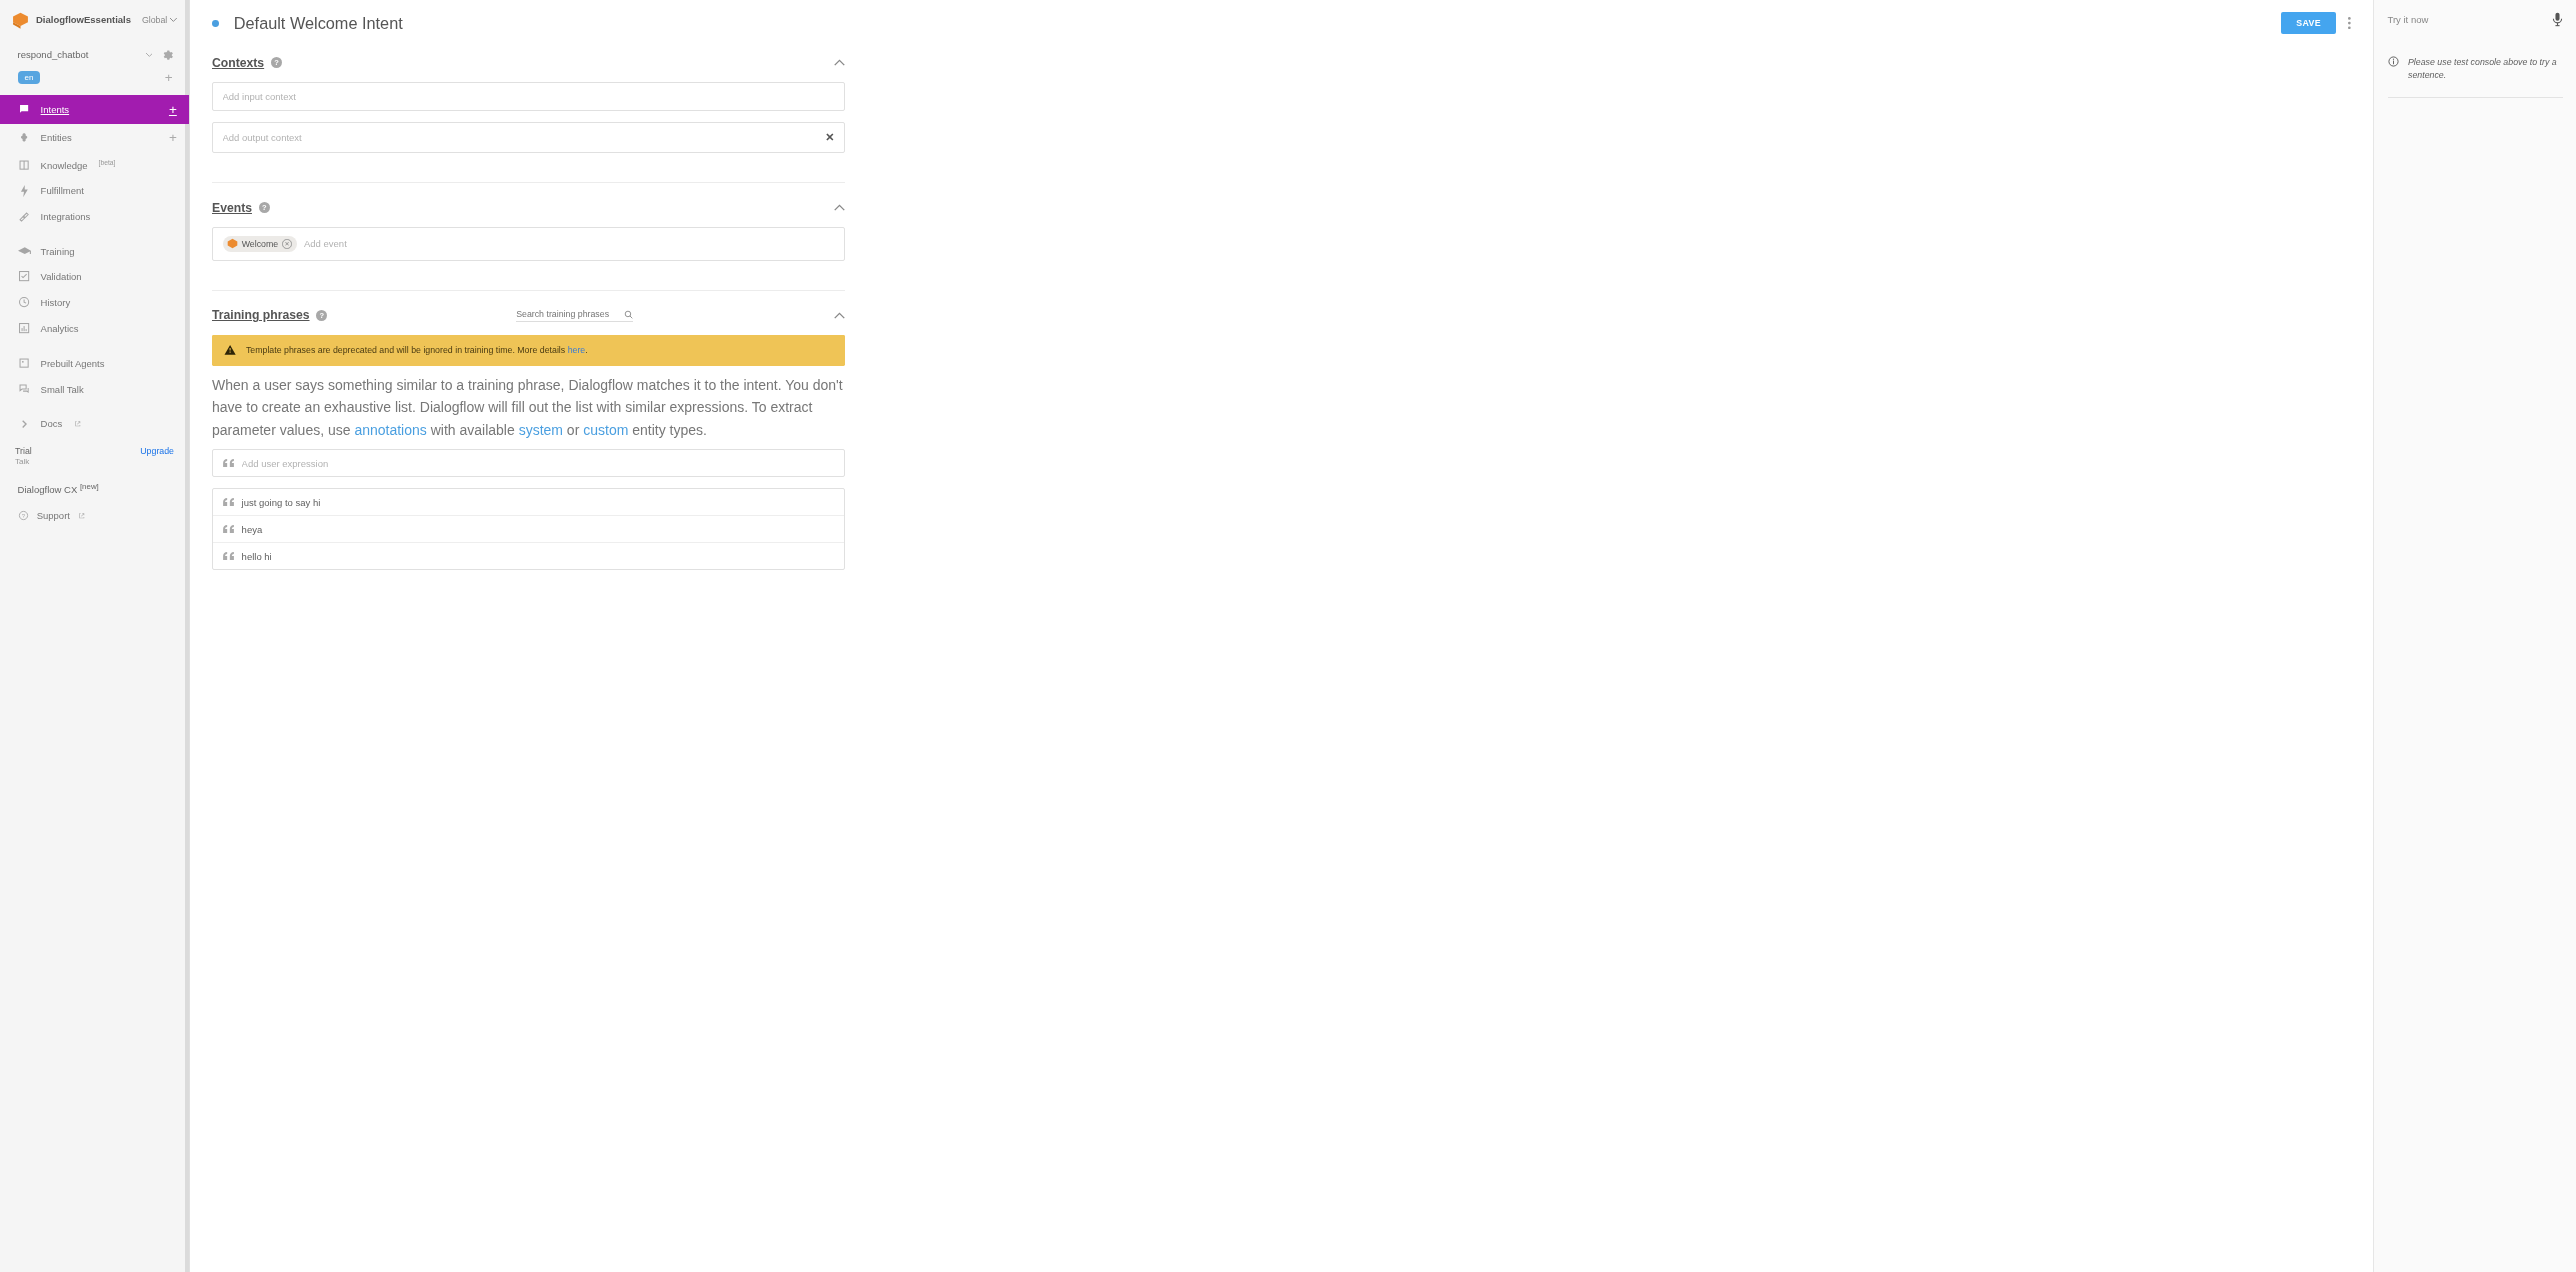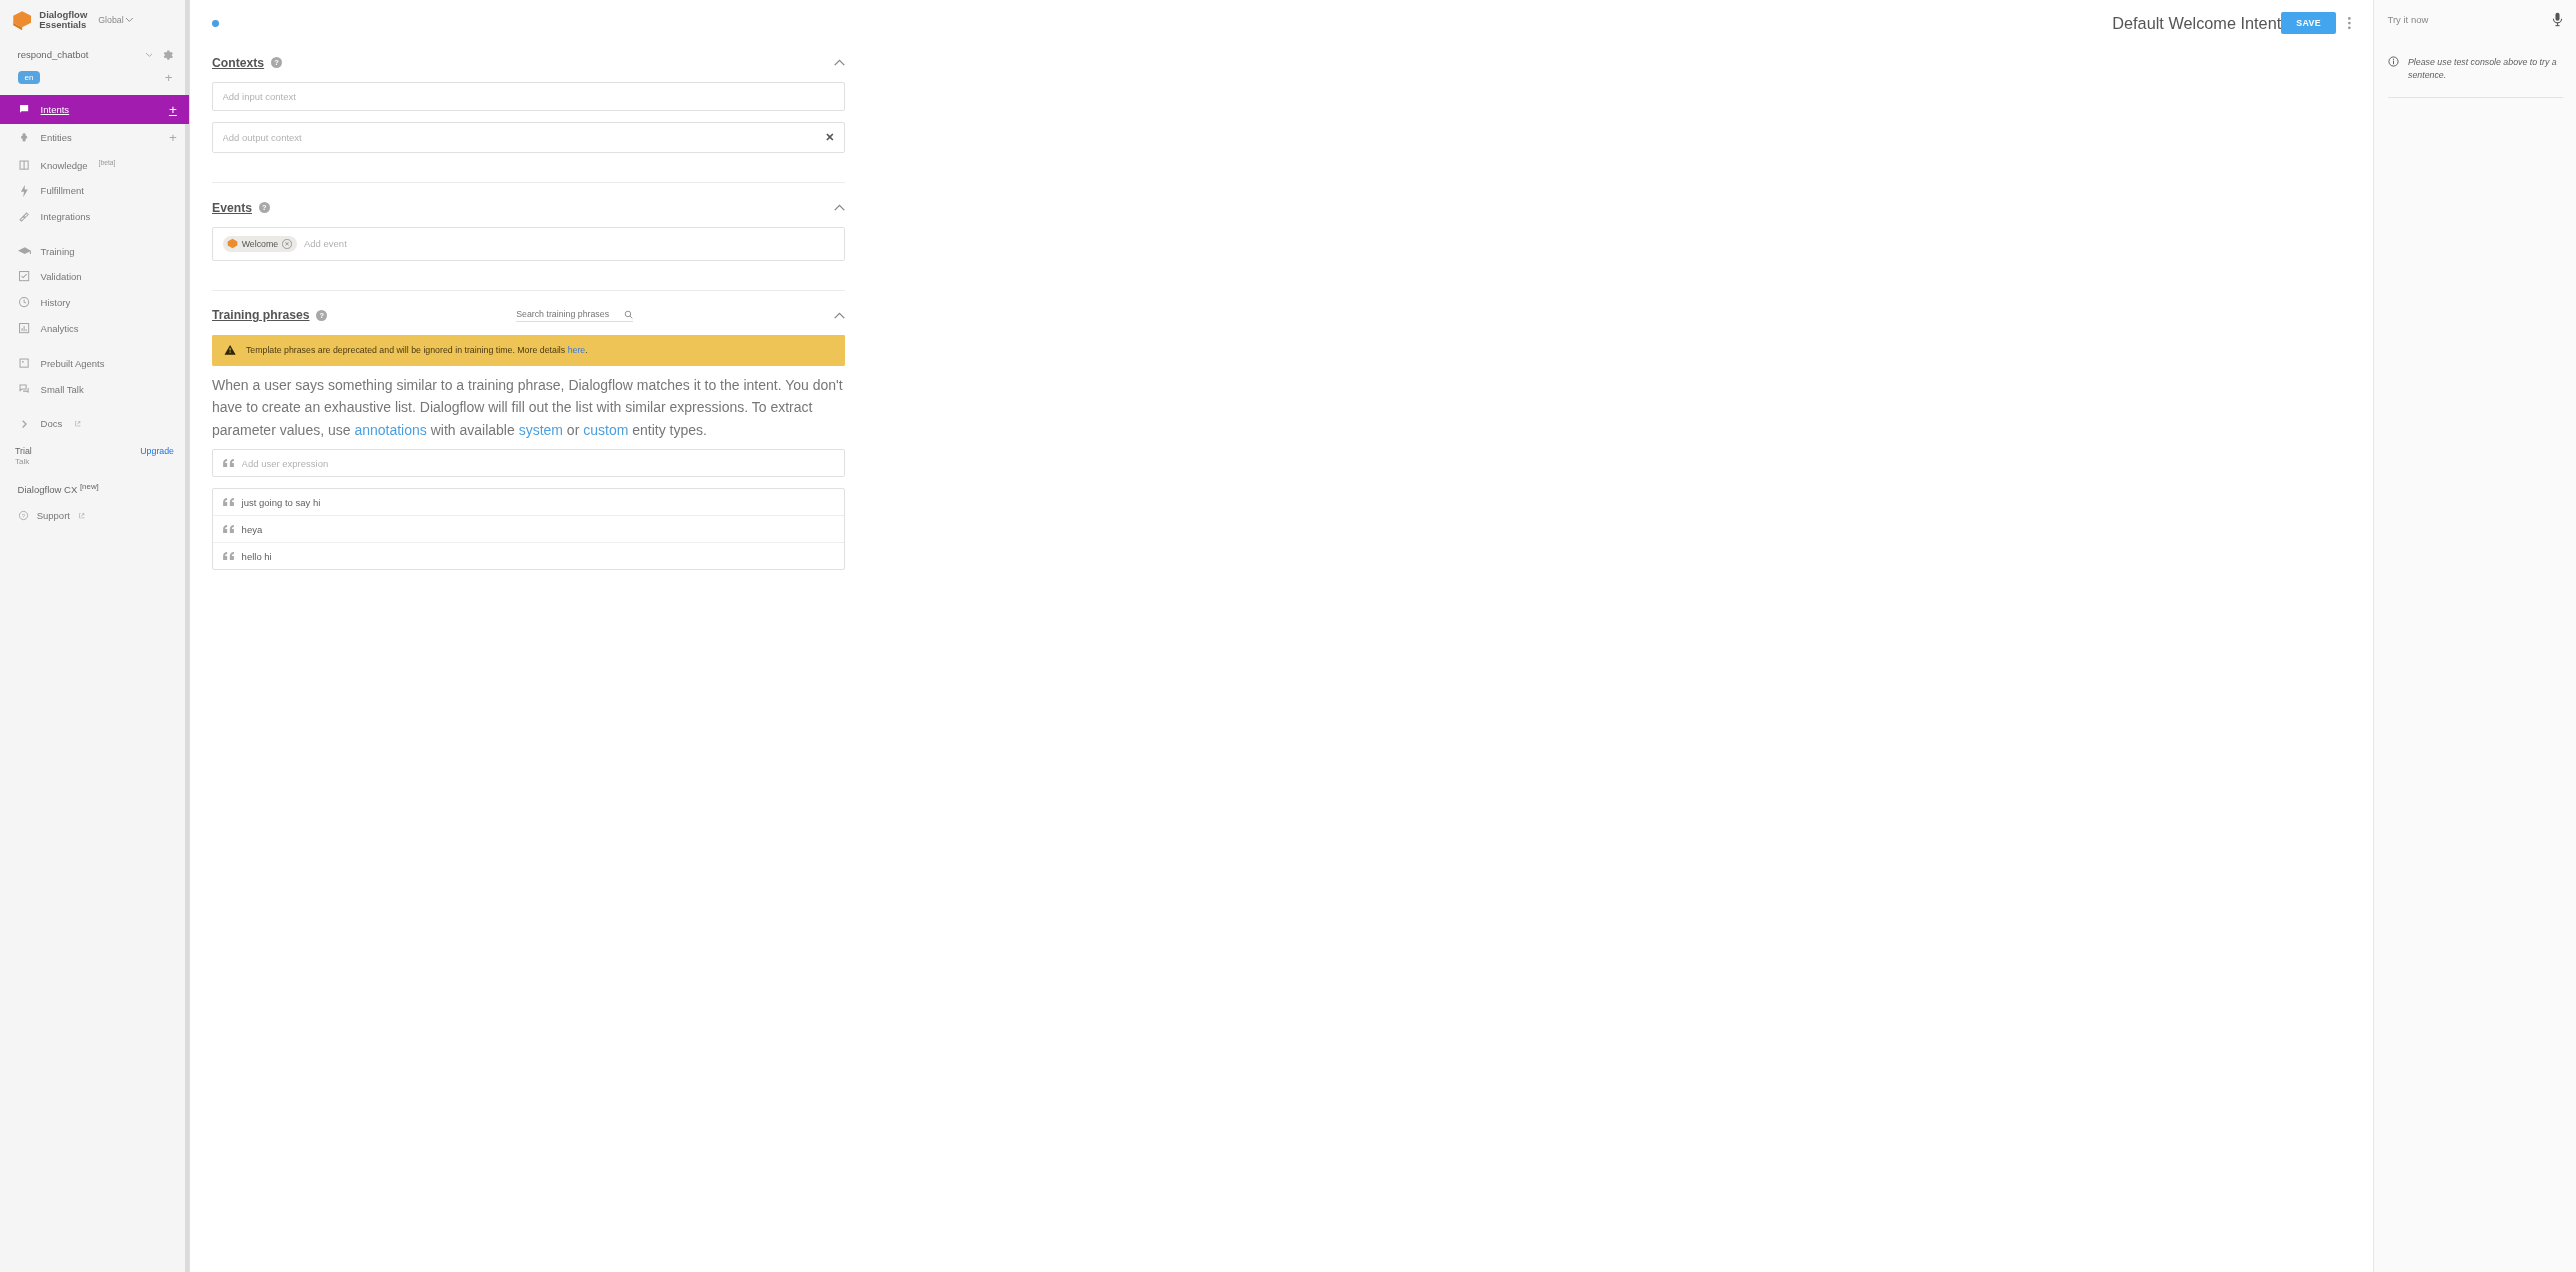--- a/index.html
+++ b/index.html
@@ -9,21 +9,21 @@
   
   .sidebar {
     width: 190px; min-width: 190px; background: #f5f5f5; border-right: 0.7px solid #e0e0e0;
     display: flex; flex-direction: column; position: relative;
   }
   .sidebar .scroll-strip { position:absolute; right:0; top:0; bottom:0; width:4.1px; background:#dbdbdb; }
   .brand {
     display: flex; align-items: center; gap: 6.8px; padding: 9.5px 12.2px;
   }
   .brand-logo { width: 20.3px; height: 20.3px; }
-  .brand-text { display:flex; flex-direction:column; line-height:1.05; font-size:9.5px; color:#555; font-weight:600;}
+  .brand-text { display:flex; flex-direction:row; line-height:1.05; font-size:9.5px; color:#555; font-weight:600;}
   .brand-global { display:flex; align-items:center; gap:2.7px; color:#888; font-size:8.8px; margin-left:4.1px; cursor:pointer;}
   .agent-row {
     display:flex; align-items:center; justify-content:space-between;
     padding: 9.5px 12.2px 4.1px 17.6px; color:#666; font-size:9.5px;
   }
   .agent-row .name { flex:1; }
   .agent-row .caret, .agent-row .gear { color:#aaa; padding:0 4.1px; cursor:pointer; }
   .lang-row { display:flex; align-items:center; justify-content:space-between; padding: 5.4px 12.2px 9.5px 17.6px; }
   .lang-chip {
     background:#57a5e0; color:#fff; font-size:8.1px; padding:2px 6.8px; border-radius:4px;
@@ -49,21 +49,21 @@
   .trial-row .sub { font-size:8.1px; color:#999; display:block; margin-top:1.4px;}
   .cx-row { padding:6.8px 17.6px; font-size:9.5px; color:#666; }
   .support-row { display:flex; align-items:center; gap:8.1px; padding:8.1px 17.6px; font-size:9.5px; color:#777; cursor:pointer;}
 
   
   .main { flex:1; background:#fff; display:flex; flex-direction:column; overflow:auto; }
   .main-header {
     display:flex; align-items:center; padding:12.2px 22px 15px 22px; border-bottom:0.7px solid #fff;
   }
   .intent-dot { width:6.8px; height:6.8px; border-radius:50%; background:#4a9fe0; margin-right:15px;}
-  .intent-title { font-size:16.3px; color:#555; font-weight:500; flex:1;text-align:right; }
+  .intent-title { font-size:16.3px; color:#555; font-weight:500; flex:1; }
   .save-btn {
     background:#44a5ef; color:#fff; border:none; padding:6.1px 15px; font-size:8.8px;
     letter-spacing:0.4px; border-radius:2px; cursor:pointer; font-weight:600;
   }
   .more-dots { margin-left:12.2px; color:#999; cursor:pointer; font-size:12.2px; }
 
   .content { padding: 0 22px 27px 22px; max-width: 677px; }
   .section { border-top:0.7px solid #ececec; padding-top:17.6px; padding-bottom:17.6px;}
   .section:first-child { border-top:none; padding-top:5.4px;}
   .section-head { display:flex; align-items:center; margin-bottom:12.2px; position:relative;}

